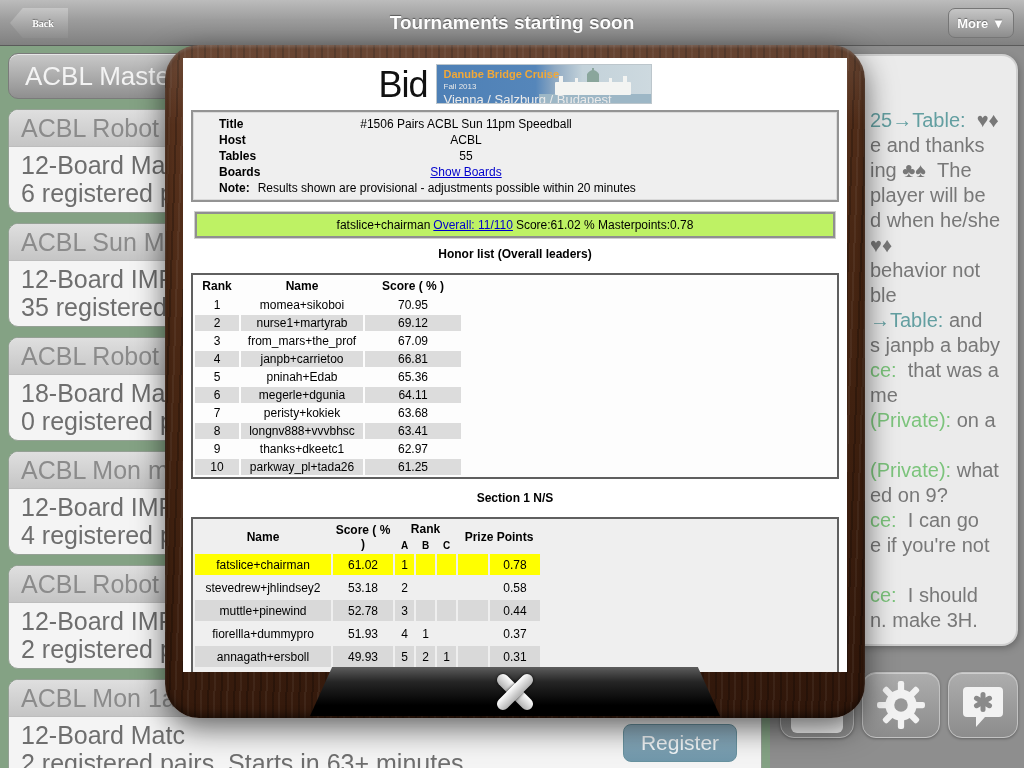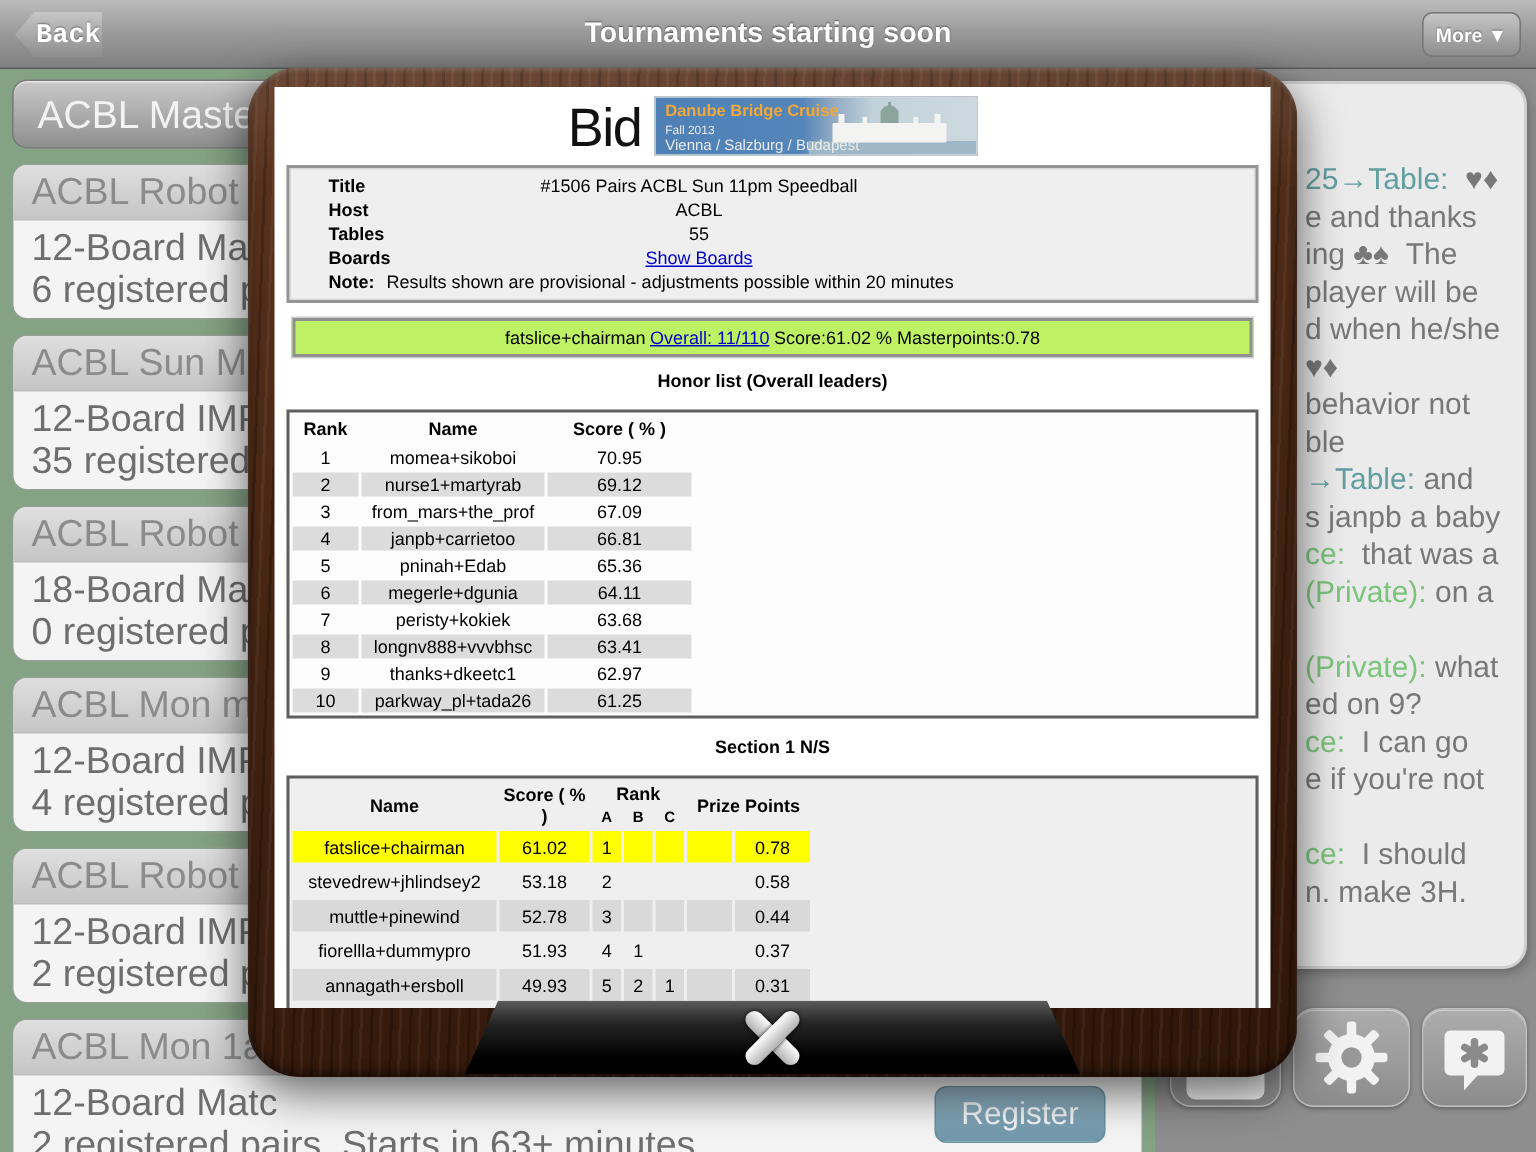--- a/index.html
+++ b/index.html
@@ -6,22 +6,22 @@
   .app{position:relative;width:1024px;height:768px;overflow:hidden;background:#8e8e8e;
        font-family:"Liberation Sans",sans-serif;-webkit-font-smoothing:antialiased;}
 
   
   .topbar{position:absolute;left:0;top:0;width:1024px;height:45px;z-index:6;
     background:linear-gradient(180deg,#bcbcbc,#9c9c9c 45%,#808080);border-bottom:1px solid #5a5a5a;}
   .top-title{position:absolute;left:0;right:0;top:0;line-height:45px;text-align:center;
     font-size:19px;font-weight:bold;color:#fff;text-shadow:0 -1px 1px rgba(0,0,0,.45);}
   .back-btn{position:absolute;left:10px;top:8px;width:58px;height:30px;border:none;cursor:pointer;
     clip-path:polygon(0 50%,22% 0,100% 0,100% 100%,22% 100%);
-    background:linear-gradient(#c6c6c6,#8d8d8d);color:#fff;font-size:18px;font-weight:bold;
-    text-shadow:0 -1px 1px rgba(0,0,0,.4);padding-left:14px;line-height:30px;font-family:Liberation Mono, monospace;}
+    background:linear-gradient(#c6c6c6,#8d8d8d);color:#fff;font-size:10px;font-weight:bold;
+    text-shadow:0 -1px 1px rgba(0,0,0,.4);padding-left:14px;line-height:30px;font-family:Liberation Serif, serif;}
   .more-btn{position:absolute;right:10px;top:8px;width:66px;height:30px;border-radius:7px;cursor:pointer;
     background:linear-gradient(#c6c6c6,#8d8d8d);border:1px solid #767676;color:#fff;
     font-size:13px;font-weight:bold;font-family:inherit;text-shadow:0 -1px 1px rgba(0,0,0,.4);}
 
   
   .left-panel{position:absolute;left:0;top:45px;width:770px;height:760px;background:#84a284;z-index:1;
     padding-top:6px;box-sizing:border-box;}
   .list-header{margin:2px 8px 10px;height:44px;border-radius:10px;cursor:pointer;
     background:linear-gradient(#c9c9c9,#8f8f8f);border:1px solid #7a7a7a;
     box-shadow:inset 0 1px 0 rgba(255,255,255,.55);
@@ -63,21 +63,21 @@
     box-shadow:0 10px 30px rgba(0,0,0,.6),inset 0 2px 3px rgba(255,255,255,.18),inset 0 -3px 8px rgba(0,0,0,.55);}
   .modal-content{position:absolute;left:18px;top:13px;width:664px;height:614px;background:#fff;
     overflow:hidden;font-size:12px;color:#000;}
 
   .bid-row{display:flex;align-items:flex-start;justify-content:center;gap:8px;height:48px;padding-top:6px;box-sizing:border-box;}
   .bid-logo{font-size:36px;color:#111;letter-spacing:-1px;}
   .banner{position:relative;width:214px;height:38px;overflow:hidden;border:1px solid #bcc6cc;cursor:pointer;
     background:linear-gradient(90deg,#4e80b6 0%,#5586ba 46%,#8fa9c2 55%,#c3d2da 68%,#cdd9df 100%);}
   .banner-l1{position:absolute;left:7px;top:3px;font-size:11px;font-weight:bold;color:#f0a838;white-space:nowrap;}
   .banner-l2{position:absolute;left:7px;top:17px;font-size:8px;color:#eaeaea;white-space:nowrap;}
-  .banner-l3{position:absolute;left:7px;top:27px;font-size:10px;color:#eaeaea;white-space:nowrap;}
+  .banner-l3{position:absolute;left:7px;top:27px;font-size:13px;color:#eaeaea;white-space:nowrap;}
   .banner svg{position:absolute;right:0;top:0;}
 
   .info-box{margin:4px 8px 0;border:2px solid #949494;background:#efefef;padding:4px 12px;
     box-shadow:inset 0 0 0 1px #dadada;}
   .info-row{display:flex;line-height:16px;}
   .info-label{width:96px;padding-left:14px;font-weight:bold;box-sizing:border-box;}
   .info-value{width:330px;text-align:center;}
   .info-label.note{width:auto;padding-left:14px;padding-right:8px;}
   .info-value.note{width:auto;text-align:center;}
   a.blue-link{color:#0000cc;text-decoration:underline;cursor:pointer;}
@@ -184,20 +184,21 @@
       <div class="chat-line"><span>e and thanks</span></div>
       <div class="chat-line"><span>ing ♣♠ &nbsp;The</span></div>
       <div class="chat-line"><span>player will be</span></div>
       <div class="chat-line"><span>d when he/she</span></div>
       <div class="chat-line"><span>♥♦</span></div>
       <div class="chat-line"><span>behavior not</span></div>
       <div class="chat-line"><span>ble</span></div>
       <div class="chat-line"><span class="px teal">→Table:</span><span> and</span></div>
       <div class="chat-line"><span>s janpb a baby</span></div>
       <div class="chat-line"><span class="px green">ce:</span><span> &nbsp;that was a</span></div>
+      <div class="chat-line"><span>me</span></div>
       <div class="chat-line"><span class="px green">(Private):</span><span> on a</span></div>
       <div class="chat-line"><span></span></div>
       <div class="chat-line"><span class="px green">(Private):</span><span> what</span></div>
       <div class="chat-line"><span>ed on 9?</span></div>
       <div class="chat-line"><span class="px green">ce:</span><span> &nbsp;I can go</span></div>
       <div class="chat-line"><span>e if you're not</span></div>
       <div class="chat-line"><span></span></div>
       <div class="chat-line"><span class="px green">ce:</span><span> &nbsp;I should</span></div>
       <div class="chat-line"><span>n. make 3H.</span></div>
     </div>

